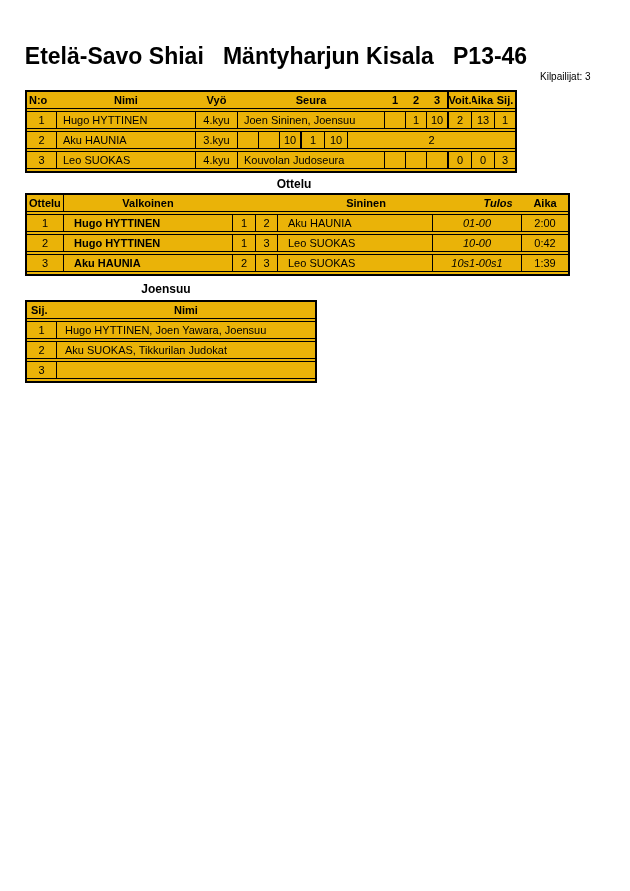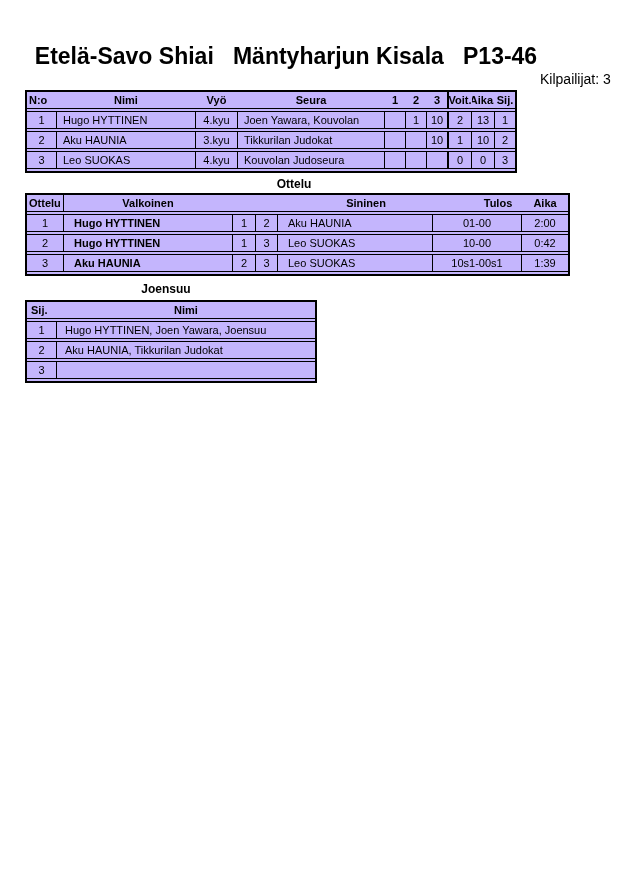--- a/index.html
+++ b/index.html
@@ -3,29 +3,29 @@
 <meta charset="utf-8">
 <style>
   html,body{margin:0;padding:0;}
   body{
     width:630px;height:891px;position:relative;background:#ffffff;
     font-family:"Liberation Sans", sans-serif;color:#000;
     -webkit-font-smoothing:antialiased;
   }
   .abs{position:absolute;}
   .page-title{
-    top:43px;left:10px;width:552px;text-align:center;
+    top:43px;left:0;width:552px;text-align:center;
     font-size:23px;font-weight:bold;white-space:pre;letter-spacing:0;
   }
   .sec-label{font-size:12px;font-weight:bold;transform:translateX(-50%);white-space:nowrap;}
-  .count-label{font-size:14px;white-space:nowrap;}
+  .count-label{font-size:10px;white-space:nowrap;}
 
   .tbl{
     position:absolute;border:2px solid #000;box-sizing:border-box;
-    font-size:11px;background:#c4b5fd;
+    font-size:11px;background:#eab308;
   }
   .thead{display:flex;font-weight:bold;border-bottom:1px solid #000;height:16px;}
   .trow{display:flex;border-top:1px solid #000;border-bottom:1px solid #000;margin:2px 0;height:16px;}
   .cell{
     box-sizing:border-box;display:flex;align-items:center;justify-content:center;
     overflow:hidden;white-space:nowrap;line-height:14px;
   }
   .cl{justify-content:flex-start;}
   .pl2{padding-left:2px;}  .pl4{padding-left:4px;}
   .pl6{padding-left:6px;}  .pl8{padding-left:8px;}  .pl10{padding-left:10px;}
@@ -36,21 +36,21 @@
 
   
   .t1{top:90px;left:25px;width:492px;}
   .t1-no{width:30px;}  .t1-nimi{width:139px;} .t1-vyo{width:42px;}
   .t1-seura{width:147px;} .t1-m{width:21px;} .t1-m3{width:22px;}
   .t1-voit{width:23px;} .t1-pist{width:23px;} .t1-sij{flex:1;}
 
   
   .t2{top:193px;left:25px;width:545px;}
   .t2-ott{width:37px;} .t2-valk{width:169px;} .t2-n1{width:23px;} .t2-n2{width:22px;}
-  .t2-sini{width:155px;} .t2-tulos{width:89px;} .t2-aika{flex:1;}
+  .t2-sini{width:155px;} .t2-tulos{width:89px;font-style:italic;} .t2-aika{flex:1;}
   .t2-sini-h{padding-left:22px;} .t2-tulos-h{padding-left:42px;}
 
   
   .t3{top:300px;left:25px;width:292px;}
   .t3-sij{width:30px;} .t3-nimi{flex:1;}
 </style>
 </head>
 <body>
 
 <div class="abs page-title">Etelä-Savo Shiai   Mäntyharjun Kisala   P13-46</div>
@@ -68,33 +68,32 @@
     <div class="cell t1-m brt">2</div>
     <div class="cell t1-m3 br2">3</div>
     <div class="cell t1-voit brt">Voit.</div>
     <div class="cell t1-pist brt">Aika.</div>
     <div class="cell t1-sij">Sij.</div>
   </div>
   <div class="trow">
     <div class="cell t1-no br">1</div>
     <div class="cell t1-nimi cl pl6 br">Hugo HYTTINEN</div>
     <div class="cell t1-vyo br">4.kyu</div>
-    <div class="cell t1-seura cl pl6 br">Joen Yawara, Kouvolan</div>
+    <div class="cell t1-seura cl pl6 br">Joen Sininen, Joensuu</div>
     <div class="cell t1-m br"></div>
     <div class="cell t1-m br">1</div>
     <div class="cell t1-m3 br2">10</div>
     <div class="cell t1-voit br">2</div>
     <div class="cell t1-pist br">13</div>
     <div class="cell t1-sij">1</div>
   </div>
   <div class="trow">
     <div class="cell t1-no br">2</div>
     <div class="cell t1-nimi cl pl6 br">Aku HAUNIA</div>
     <div class="cell t1-vyo br">3.kyu</div>
-    <div class="cell t1-seura cl pl6 br">Tikkurilan Judokat</div>
     <div class="cell t1-m br"></div>
     <div class="cell t1-m br"></div>
     <div class="cell t1-m3 br2">10</div>
     <div class="cell t1-voit br">1</div>
     <div class="cell t1-pist br">10</div>
     <div class="cell t1-sij">2</div>
   </div>
   <div class="trow">
     <div class="cell t1-no br">3</div>
     <div class="cell t1-nimi cl pl6 br">Leo SUOKAS</div>
@@ -156,18 +155,18 @@
   <div class="thead">
     <div class="cell t3-sij cl pl4 brt">Sij.</div>
     <div class="cell t3-nimi">Nimi</div>
   </div>
   <div class="trow">
     <div class="cell t3-sij br">1</div>
     <div class="cell t3-nimi cl pl8">Hugo HYTTINEN, Joen Yawara, Joensuu</div>
   </div>
   <div class="trow">
     <div class="cell t3-sij br">2</div>
-    <div class="cell t3-nimi cl pl8">Aku HAUNIA, Tikkurilan Judokat</div>
+    <div class="cell t3-nimi cl pl8">Aku SUOKAS, Tikkurilan Judokat</div>
   </div>
   <div class="trow">
     <div class="cell t3-sij br">3</div>
   </div>
 </div>
 
 </body></html>

